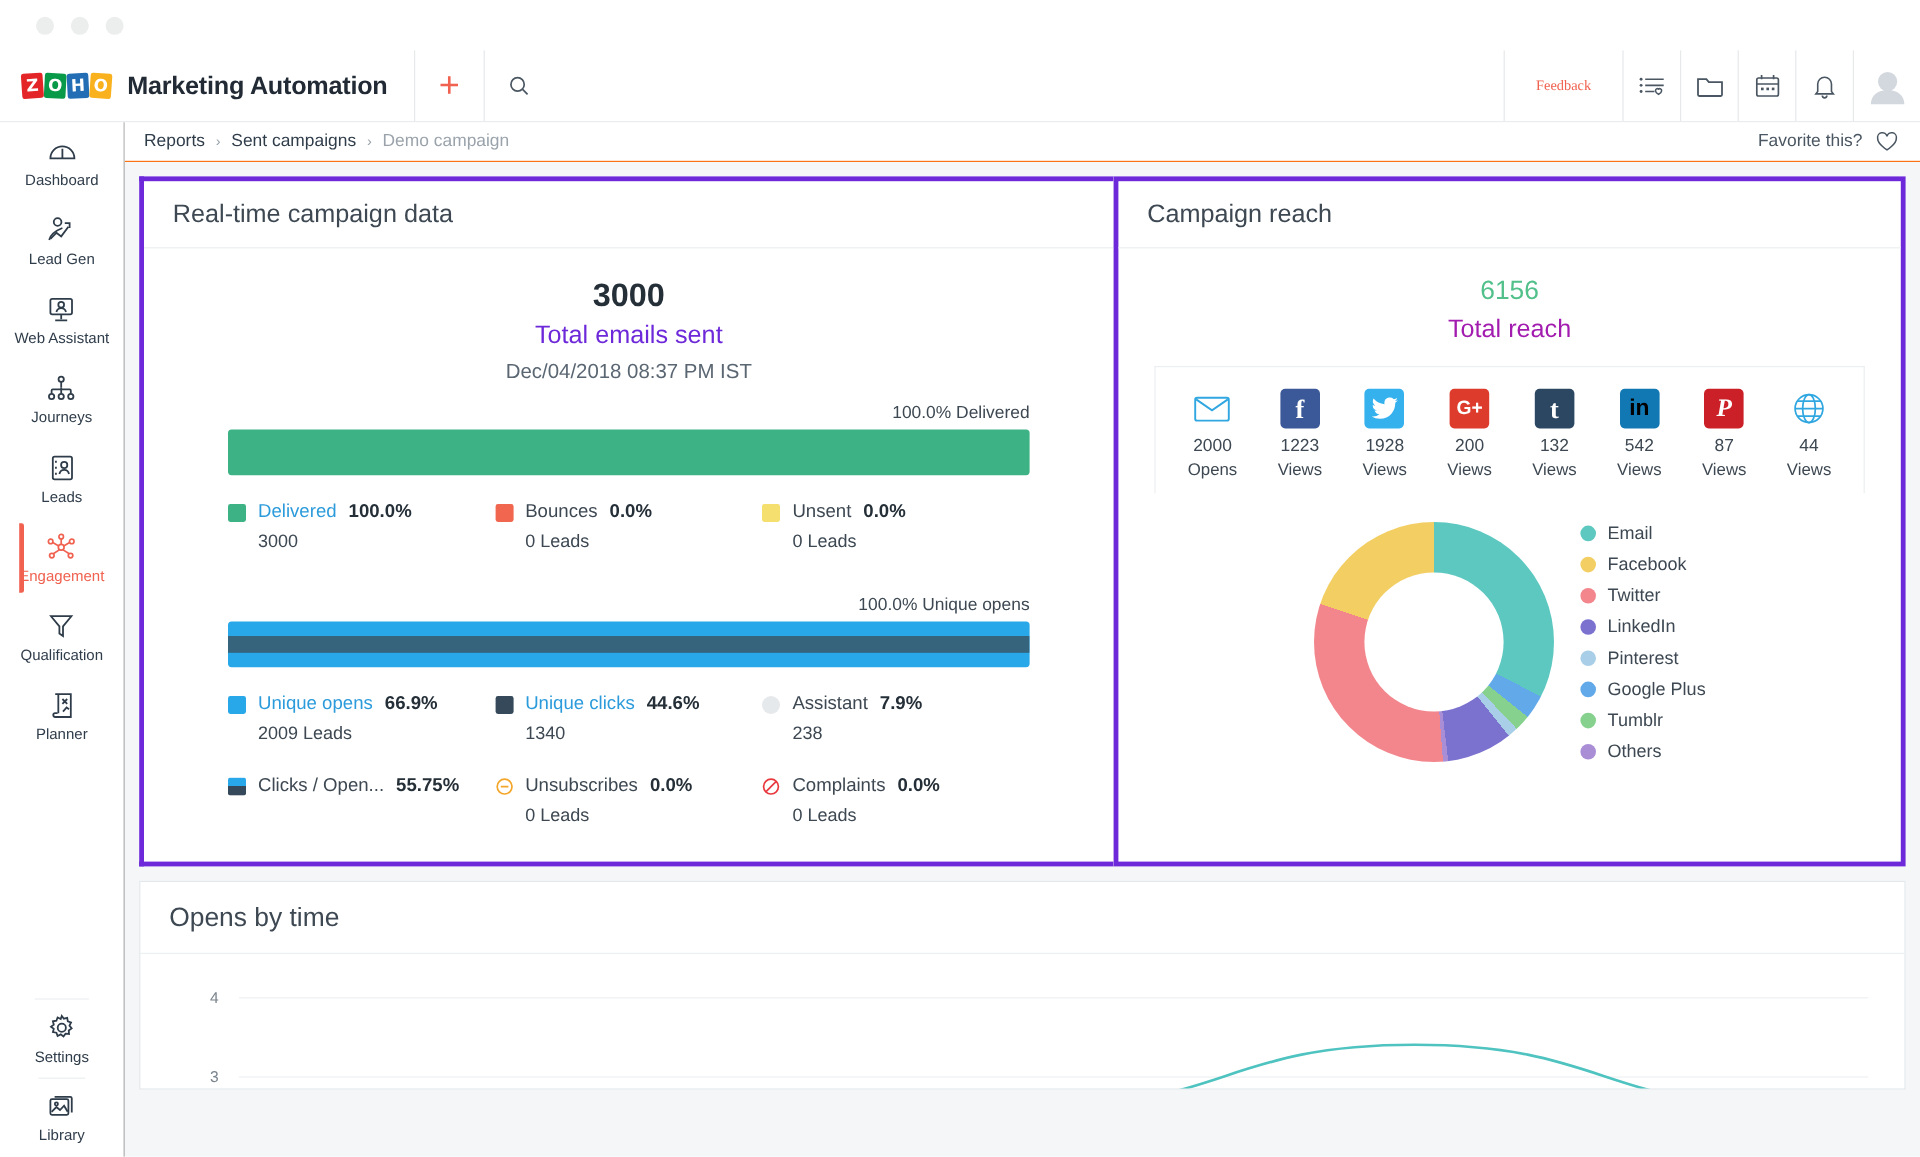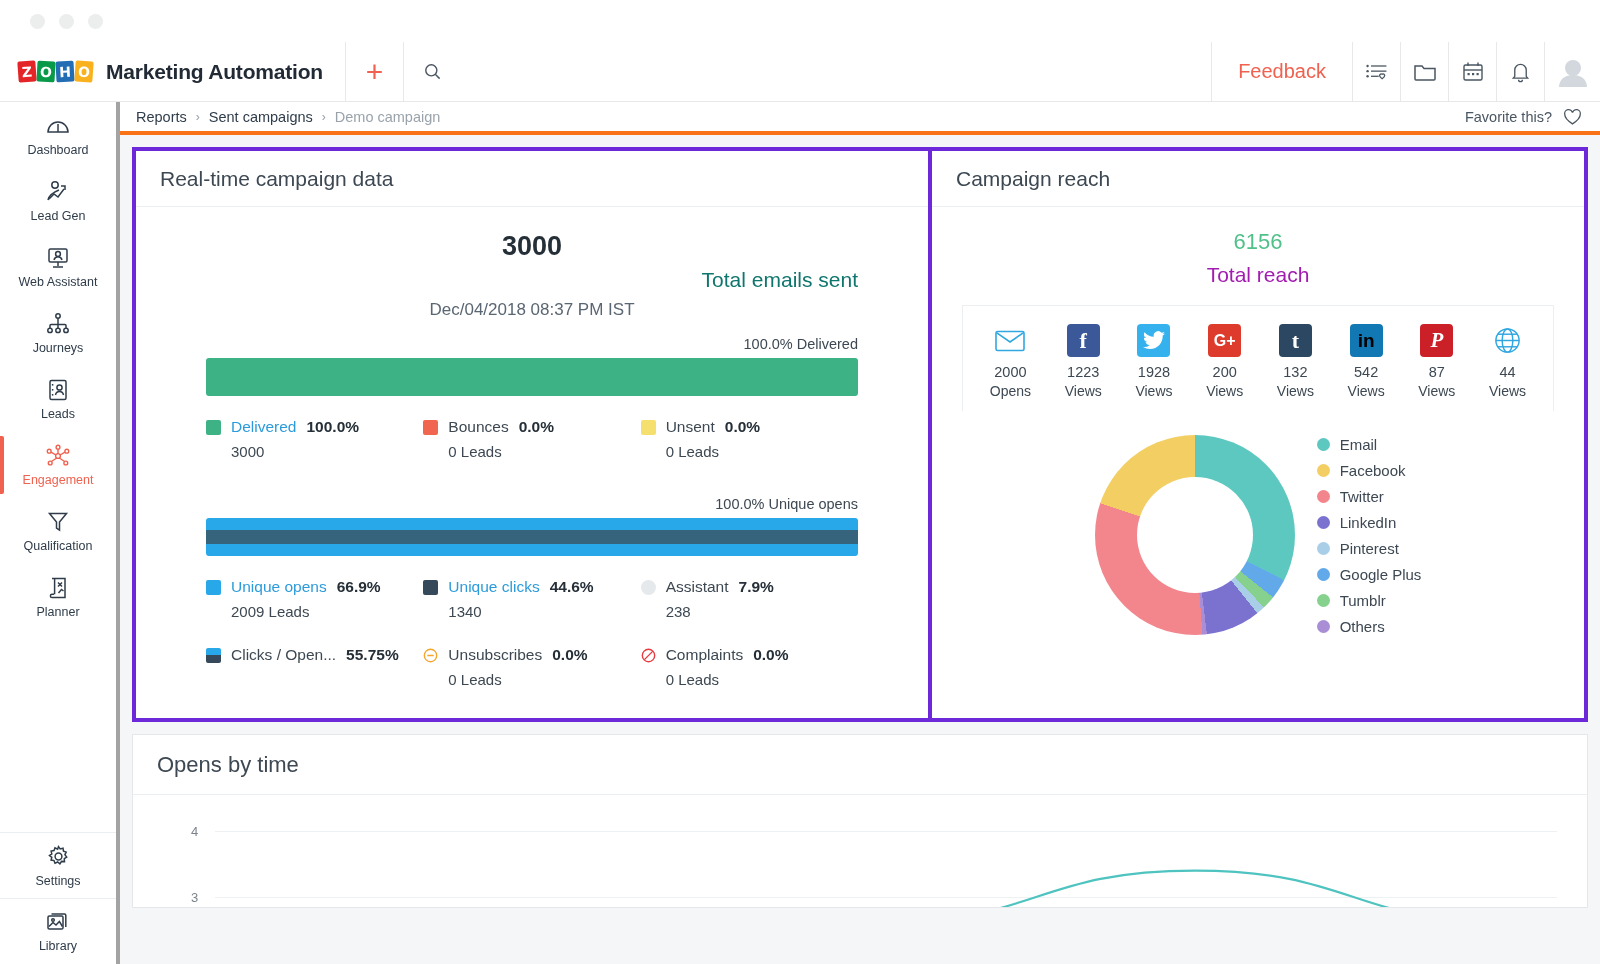--- a/index.html
+++ b/index.html
@@ -26,64 +26,64 @@
   .zl-0 { background: #e42527; transform: rotate(-4deg); }
   .zl-1 { background: #089949; transform: rotate(3deg); }
   .zl-2 { background: #226db4; transform: rotate(-3deg); }
   .zl-3 { background: #f9b21d; transform: rotate(4deg); }
   .app-title { font-size: 21px; font-weight: 600; color: #222b35; letter-spacing: -0.2px; }
   .tb-btn { width: 58px; display: flex; align-items: center; justify-content: center;
             border-left: 1px solid #e6e8ea; cursor: pointer; }
   .tb-btn:last-of-type { border-right: 1px solid #e6e8ea; }
   .plus { font-size: 30px; color: #f0614f; font-weight: 300; line-height: 1; }
   .topbar-right { margin-left: auto; display: flex; align-items: stretch; }
-  .feedback { display: flex; align-items: center; padding: 0 26px; color: #f0614f; font-size: 20px;
-              border-left: 1px solid #e6e8ea; cursor: pointer; }
+  .feedback { display: flex; align-items: center; padding: 0 26px; color: #f0614f; font-size: 12px;
+              border-left: 1px solid #e6e8ea; cursor: pointer; font-family: Liberation Serif, serif; }
   .icon-cell { width: 48px; display: flex; align-items: center; justify-content: center;
                border-left: 1px solid #e6e8ea; cursor: pointer; }
   .avatar-cell { width: 56px; display: flex; align-items: center; justify-content: center;
                  border-left: 1px solid #e6e8ea; cursor: pointer; }
 
   
   .body-wrap { display: flex; height: calc(964px - 42px - 60px); }
 
   
-  .sidebar { width: 120px; background: #fff; border-right: 4px solid #a3a3a3;
-             display: flex; flex-direction: column; flex: none; }
+  .sidebar { width: 104px; background: #fff; border-right: 1px solid #a3a3a3;
+             display: flex; flex-direction: column; flex: none; align-items: center; }
   .nav-item { height: 66px; display: flex; flex-direction: column; align-items: center;
               justify-content: center; gap: 5px; position: relative; cursor: pointer; }
   .nav-item .lbl { font-size: 12.5px; color: #2f3c4a; }
   .nav-item.active .lbl { color: #f0614f; }
   .nav-item.active::before { content: ""; position: absolute; left: 0; top: 4px; bottom: 4px;
                              width: 4px; background: #f0614f; border-radius: 0 2px 2px 0; }
   .nav-spacer { flex: 1 1 auto; }
   .nav-bottom { border-top: 1px solid #eceff1; }
 
   
   .content { flex: 1; display: flex; flex-direction: column; background: #f4f6f8; min-width: 0; }
-  .crumbbar { height: 33px; background: #fff; border-bottom: 4px solid #f97316;
+  .crumbbar { height: 33px; background: #fff; border-bottom: 1px solid #f97316;
               display: flex; align-items: center; padding: 0 18px 0 16px; }
   .crumbs { display: flex; align-items: center; gap: 9px; font-size: 14.5px; }
   .crumbs a { color: #2f3c4a; text-decoration: none; cursor: pointer; }
   .crumbs .sep { color: #97a0a8; font-size: 12px; }
   .crumbs .cur { color: #9aa3ab; }
   .fav { margin-left: auto; display: flex; align-items: center; gap: 11px;
          font-size: 14.5px; color: #4a5662; cursor: pointer; }
 
   .panels { display: flex; padding: 12px 12px 0 12px; gap: 0; }
   .card { background: #fff; border: 4px solid #6d28d9; }
   .card-hd { height: 56px; display: flex; align-items: center; padding: 0 24px;
              border-bottom: 1px solid #eceff1; font-size: 21px; color: #3d4852; }
   .panel-left { flex: 1 1 0; min-width: 0; border-right: none; }
   .panel-right { width: 660px; flex: none; }
 
   
   .pl-body { padding: 24px 70px 30px 70px; }
   .big-num { text-align: center; font-size: 27px; font-weight: bold; color: #252f38; }
-  .big-sub { text-align: right; font-size: 21px; color: #0f766e; margin-top: 6px; }
+  .big-sub { text-align: center; font-size: 21px; color: #6d28d9; margin-top: 6px; }
   .big-date { text-align: center; font-size: 17px; color: #5a6672; margin-top: 8px; }
 
   .bar-caption { text-align: right; font-size: 14.5px; color: #3d4852; margin-top: 16px; }
   .bar-track { height: 38px; margin-top: 6px; border-radius: 3px; overflow: hidden; position: relative; }
   .bar-green { background: #3cb285; }
   .bar-blue { background: #28a8e8; }
   .bar-inner { position: absolute; left: 0; right: 0; top: 12px; height: 14px; background: #35647c; }
 
   .legend-grid { display: grid; grid-template-columns: 1fr 1fr 1fr; margin-top: 22px; row-gap: 24px; }
   .lg-item .row1 { display: flex; align-items: center; gap: 10px; font-size: 15.5px; }

